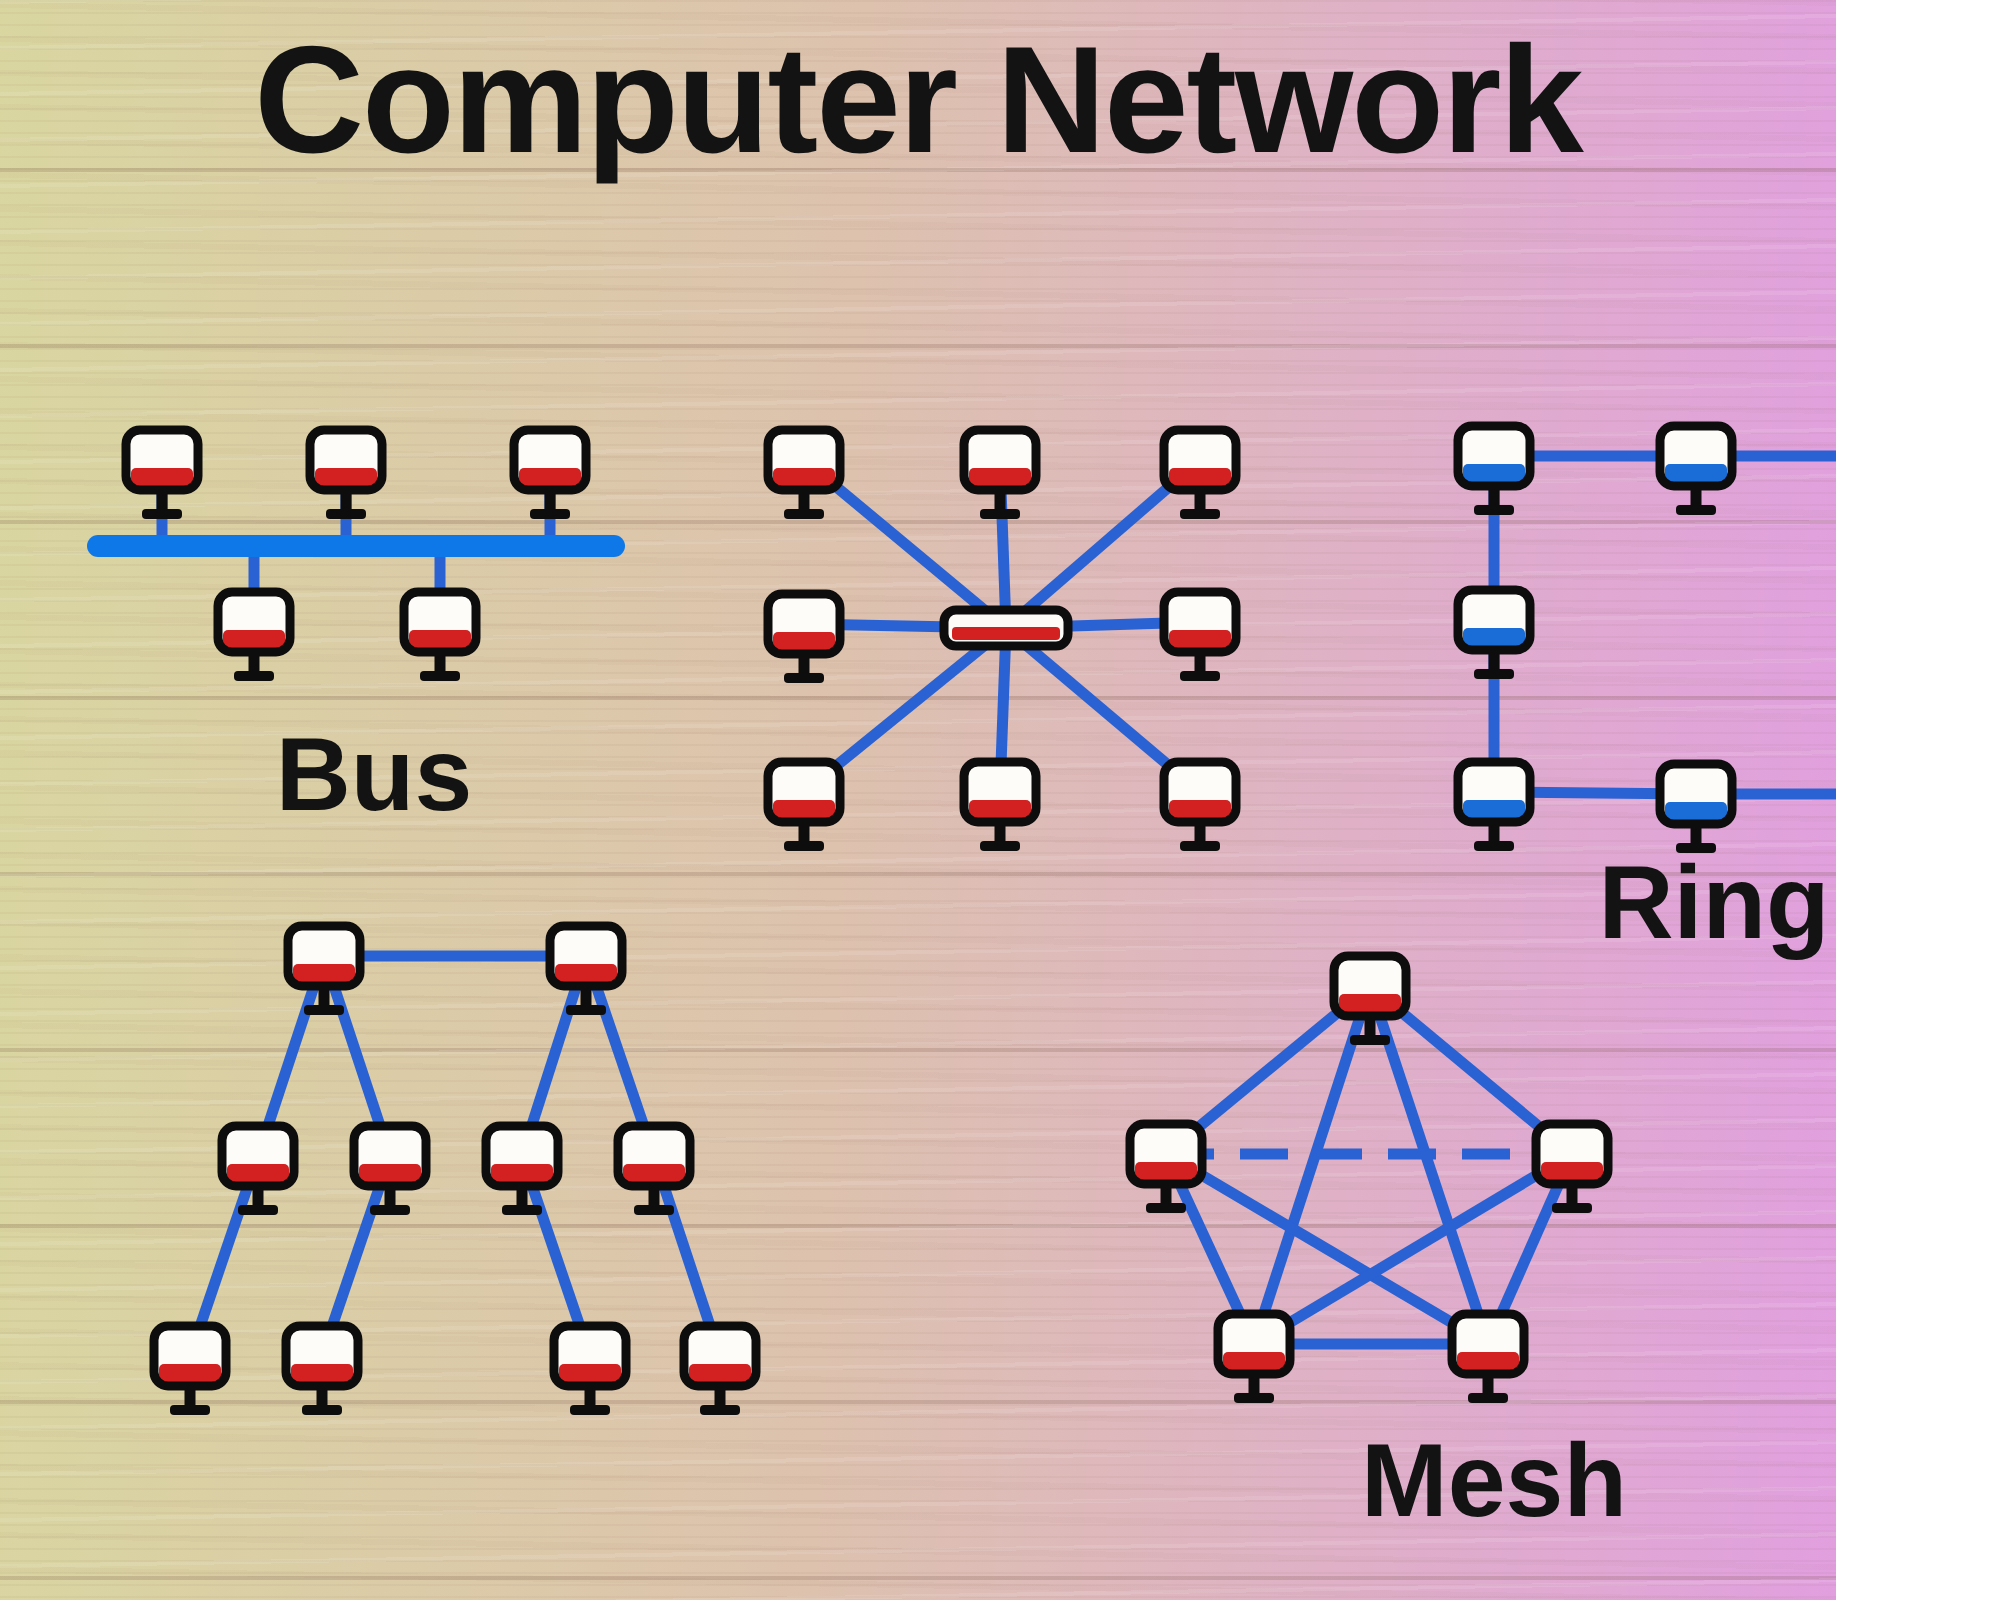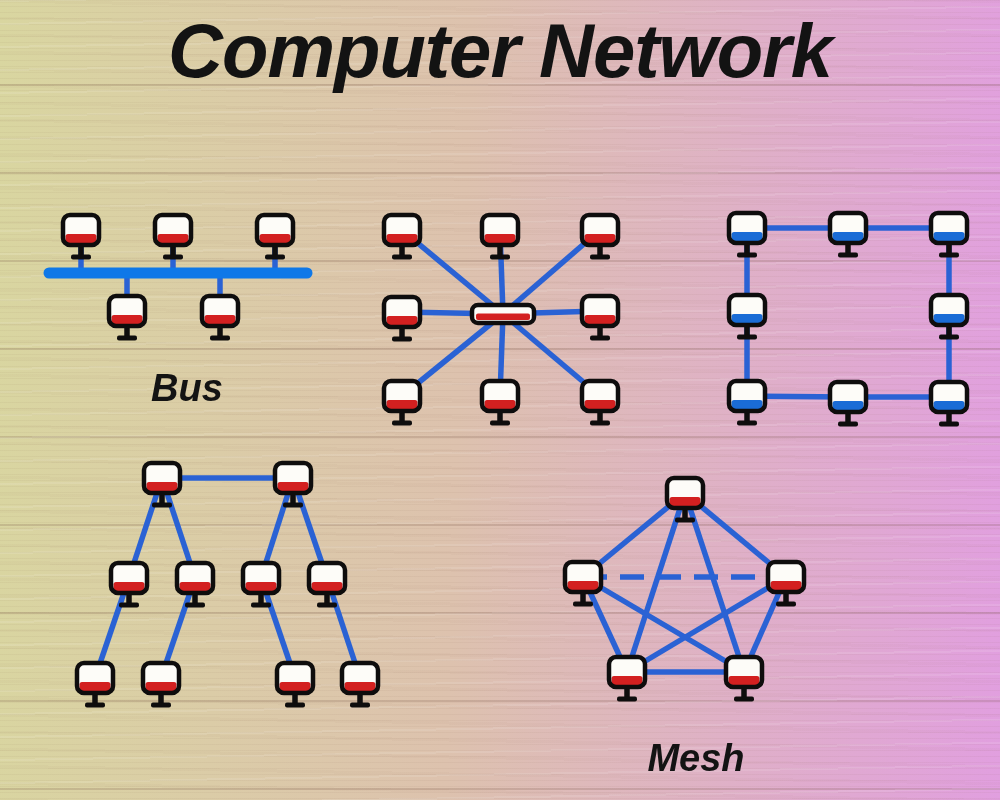--- a/index.html
+++ b/index.html
@@ -1,52 +1,51 @@
 <!DOCTYPE html>
 <html><head>
 <meta charset="utf-8">
 <style>
   html,body{margin:0;padding:0;}
   .stage{
-    position:relative;width:1000px;height:800px;overflow:hidden;
+    position:relative;width:918px;height:800px;overflow:hidden;
     font-family:"Liberation Sans","DejaVu Sans",sans-serif;
     background:
       repeating-linear-gradient(180deg,
         rgba(0,0,0,0) 0px, rgba(0,0,0,0) 84px,
         rgba(110,75,60,.20) 84px, rgba(110,75,60,.20) 86px,
         rgba(0,0,0,0) 86px, rgba(0,0,0,0) 88px),
       repeating-linear-gradient(180deg,
         rgba(120,85,65,.055) 0px, rgba(120,85,65,.055) 1px,
         rgba(0,0,0,0) 1px, rgba(0,0,0,0) 6px),
       linear-gradient(92deg,#d9d6a0 0%,#ddc2ae 46%,#e19fdf 100%);
-    font-style: italic;
   }
   .grain{
     position:absolute;inset:0;pointer-events:none;
     background:
       repeating-linear-gradient(179deg,
         rgba(255,255,255,.10) 0 2px, rgba(0,0,0,0) 2px 23px),
       repeating-linear-gradient(181deg,
         rgba(140,100,80,.04) 0 3px, rgba(0,0,0,0) 3px 17px);
   }
   .title{
     position:absolute;left:0;right:0;top:0;text-align:center;
     font-size:76px;line-height:102px;font-weight:800;
     letter-spacing:-1px;color:#131313;
   }
   svg.diagram{position:absolute;left:0;top:0;}
   .topo-label{
     position:absolute;transform:translate(-50%,-50%);
-    font-size:38px;font-weight:800;color:#131313;white-space:nowrap;
+    font-size:52px;font-weight:800;color:#131313;white-space:nowrap;
   }
   .label-bus {left:187px;top:388px;}
   .label-star{left:515px;top:462px;}
   .label-ring{left:857px;top:452px;}
   .label-tree{left:232px;top:750px;}
-  .label-mesh{left:696px;top:741px;margin-top:17px;}
+  .label-mesh{left:747px;top:741px;}
 </style>
 </head>
 <body>
 
 <div class="stage">
   <div class="grain"></div>
 
   <div class="title">
     <div>Computer Network</div>
   </div>
@@ -356,14 +355,15 @@
           <rect x="741.25" y="686" width="5.5" height="11" fill="#0e0d0d"></rect>
           <rect x="734" y="696.5" width="20" height="5" rx="2" fill="#0e0d0d"></rect>
           <rect x="726" y="657" width="36" height="30" rx="7" fill="#fdfcf8"></rect>
           <rect x="728.5" y="676" width="31" height="9" rx="2.5" fill="#d32020"></rect>
           <rect x="726" y="657" width="36" height="30" rx="7" fill="none" stroke="#0e0d0d" stroke-width="4.5"></rect>
         </g>
       </g>
     </svg>
 
   <div class="topo-label label-bus">Bus</div>
+  <div class="topo-label label-ring">Ring</div>
   <div class="topo-label label-mesh">Mesh</div>
 </div>
 
 </body></html>

